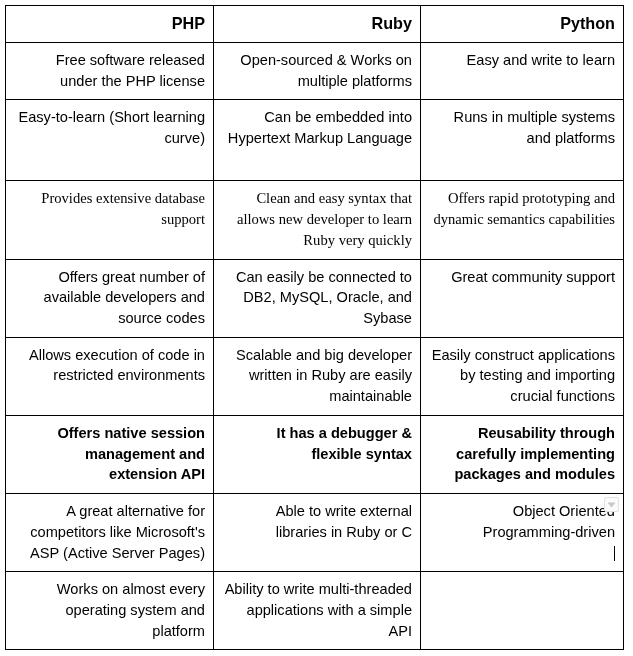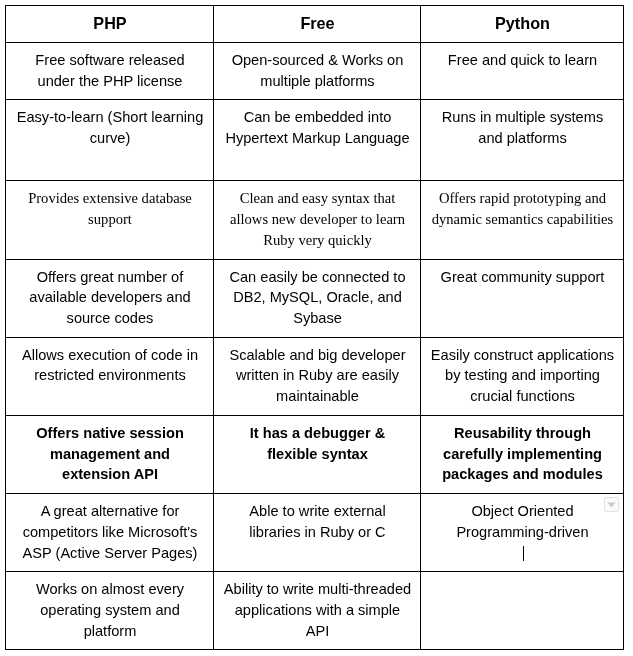--- a/index.html
+++ b/index.html
@@ -30,21 +30,21 @@
     border-collapse: collapse;
     table-layout: fixed;
     background: #ffffff;
   }
   .comparison-table td, .comparison-table th {
     border: 1px solid #000000;
     vertical-align: top;
     padding: 7px 8px 8px 9px;
     font-size: 14.6px;
     line-height: 1.42;
-    text-align: center;
+    text-align: right;
     word-wrap: break-word;
   }
   .comparison-table th {
     font-weight: bold;
     font-size: 16.2px;
     padding-top: 6px;
     padding-bottom: 7px;
     height: 22px;
   }
   .col-php   { width: 208px; }
@@ -98,38 +98,38 @@
       <col class="col-php">
       <col class="col-ruby">
       <col class="col-python">
     </colgroup>
     <thead>
       <tr>
         <th>
           <span class="cell-text">PHP</span>
         </th>
         <th>
-          <span class="cell-text">Free</span>
+          <span class="cell-text">Ruby</span>
         </th>
         <th>
           <span class="cell-text">Python</span>
         </th>
       </tr>
     </thead>
     <tbody>
 
       <tr class="r1">
         <td>
             <span class="cell-text">Free software released under the PHP license</span>
           </td>
         <td>
             <span class="cell-text">Open-sourced &amp; Works on multiple platforms</span>
           </td>
         <td>
-            <span class="cell-text">Free and quick to learn</span>
+            <span class="cell-text">Easy and write to learn</span>
           </td>
       </tr>
 
       <tr class="r2">
         <td>
             <span class="cell-text">Easy-to-learn (Short learning curve)</span>
           </td>
         <td>
             <span class="cell-text">Can be embedded into Hypertext Markup Language</span>
           </td>

